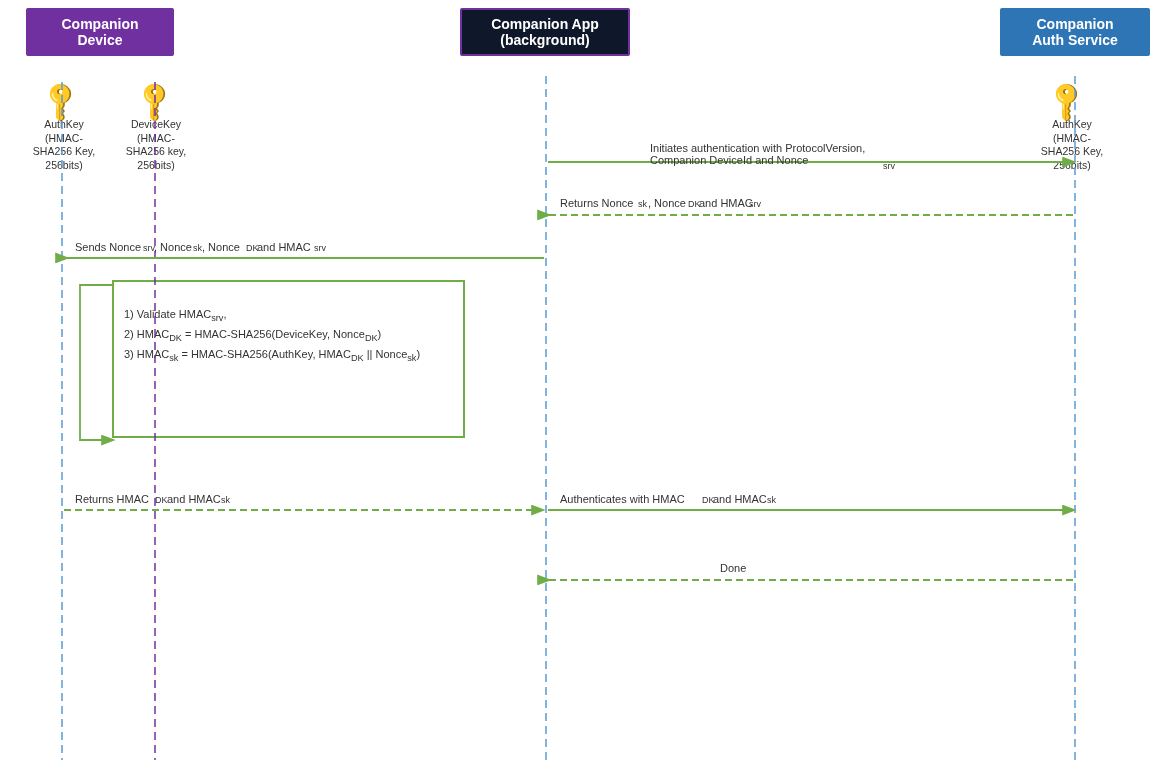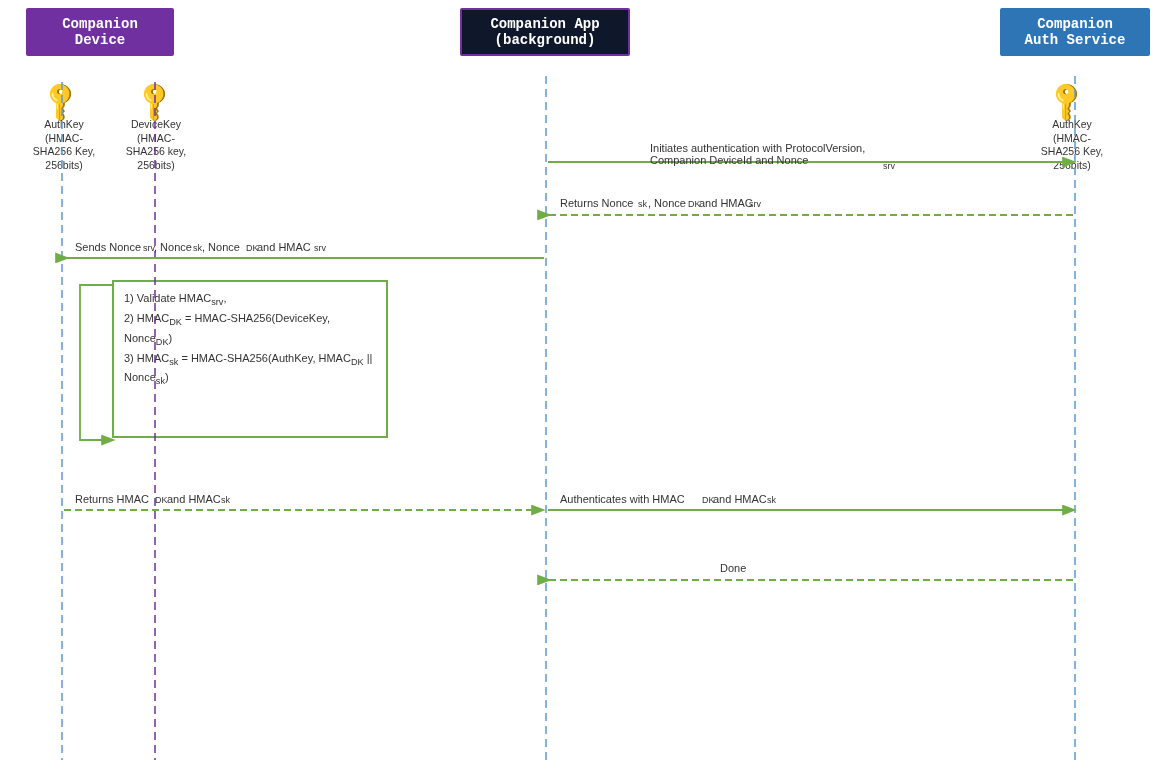--- a/index.html
+++ b/index.html
@@ -19,21 +19,20 @@
     .actor-box {
       position: absolute;
       top: 8px;
       border: 2px solid;
       padding: 6px 10px;
       text-align: center;
       font-weight: bold;
       font-size: 14px;
       color: #fff;
       border-radius: 2px;
-      font-family: Liberation Mono, monospace;
     }
     .actor-device {
       left: 26px;
       width: 148px;
       background: #7030a0;
       border-color: #7030a0;
     }
     .actor-app {
       left: 460px;
       width: 170px;
@@ -74,21 +73,21 @@
 
   <div style="position:absolute; left:44px; top:85px; font-size:28px; color:#2e75b6; transform:rotate(-45deg);">🔑</div>
   <div style="position:absolute; left:28px; top:118px; font-size:10.5px; color:#333; text-align:center; width:72px; line-height:1.3;">AuthKey<br>(HMAC-<br>SHA256 Key,<br>256bits)</div>
 
   <div style="position:absolute; left:138px; top:85px; font-size:28px; color:#7030a0; transform:rotate(-45deg);">🔑</div>
   <div style="position:absolute; left:120px; top:118px; font-size:10.5px; color:#333; text-align:center; width:72px; line-height:1.3;">DeviceKey<br>(HMAC-<br>SHA256 key,<br>256bits)</div>
 
   <div style="position:absolute; left:1050px; top:85px; font-size:28px; color:#2e75b6; transform:rotate(-45deg);">🔑</div>
   <div style="position:absolute; left:1032px; top:118px; font-size:10.5px; color:#333; text-align:center; width:80px; line-height:1.3;">AuthKey<br>(HMAC-<br>SHA256 Key,<br>256bits)</div>
 
-  <div style="position:absolute; left:112px; top:280px; width:276px; height:158px; border:2px solid #70ad47; padding:8px 10px; font-size:11px; color:#333; line-height:1.6;">
+  <div style="position:absolute; left:112px; top:280px; width:353px; height:158px; border:2px solid #70ad47; padding:24px 10px; font-size:11px; color:#333; line-height:1.6;">
     <span>1) Validate HMAC<sub>srv</sub>,</span><br>
     <span>2) HMAC<sub>DK</sub> = HMAC-SHA256(DeviceKey, Nonce<sub>DK</sub>)</span><br>
     <span>3) HMAC<sub>sk</sub> = HMAC-SHA256(AuthKey, HMAC<sub>DK</sub> || Nonce<sub>sk</sub>)</span>
   </div>
 
   <svg class="diagram-svg">
     <defs>
       <marker id="arrowGreenRight" markerWidth="8" markerHeight="8" refX="6" refY="3" orient="auto">
         <path d="M0,0 L0,6 L8,3 z" fill="#70ad47"></path>
       </marker>

